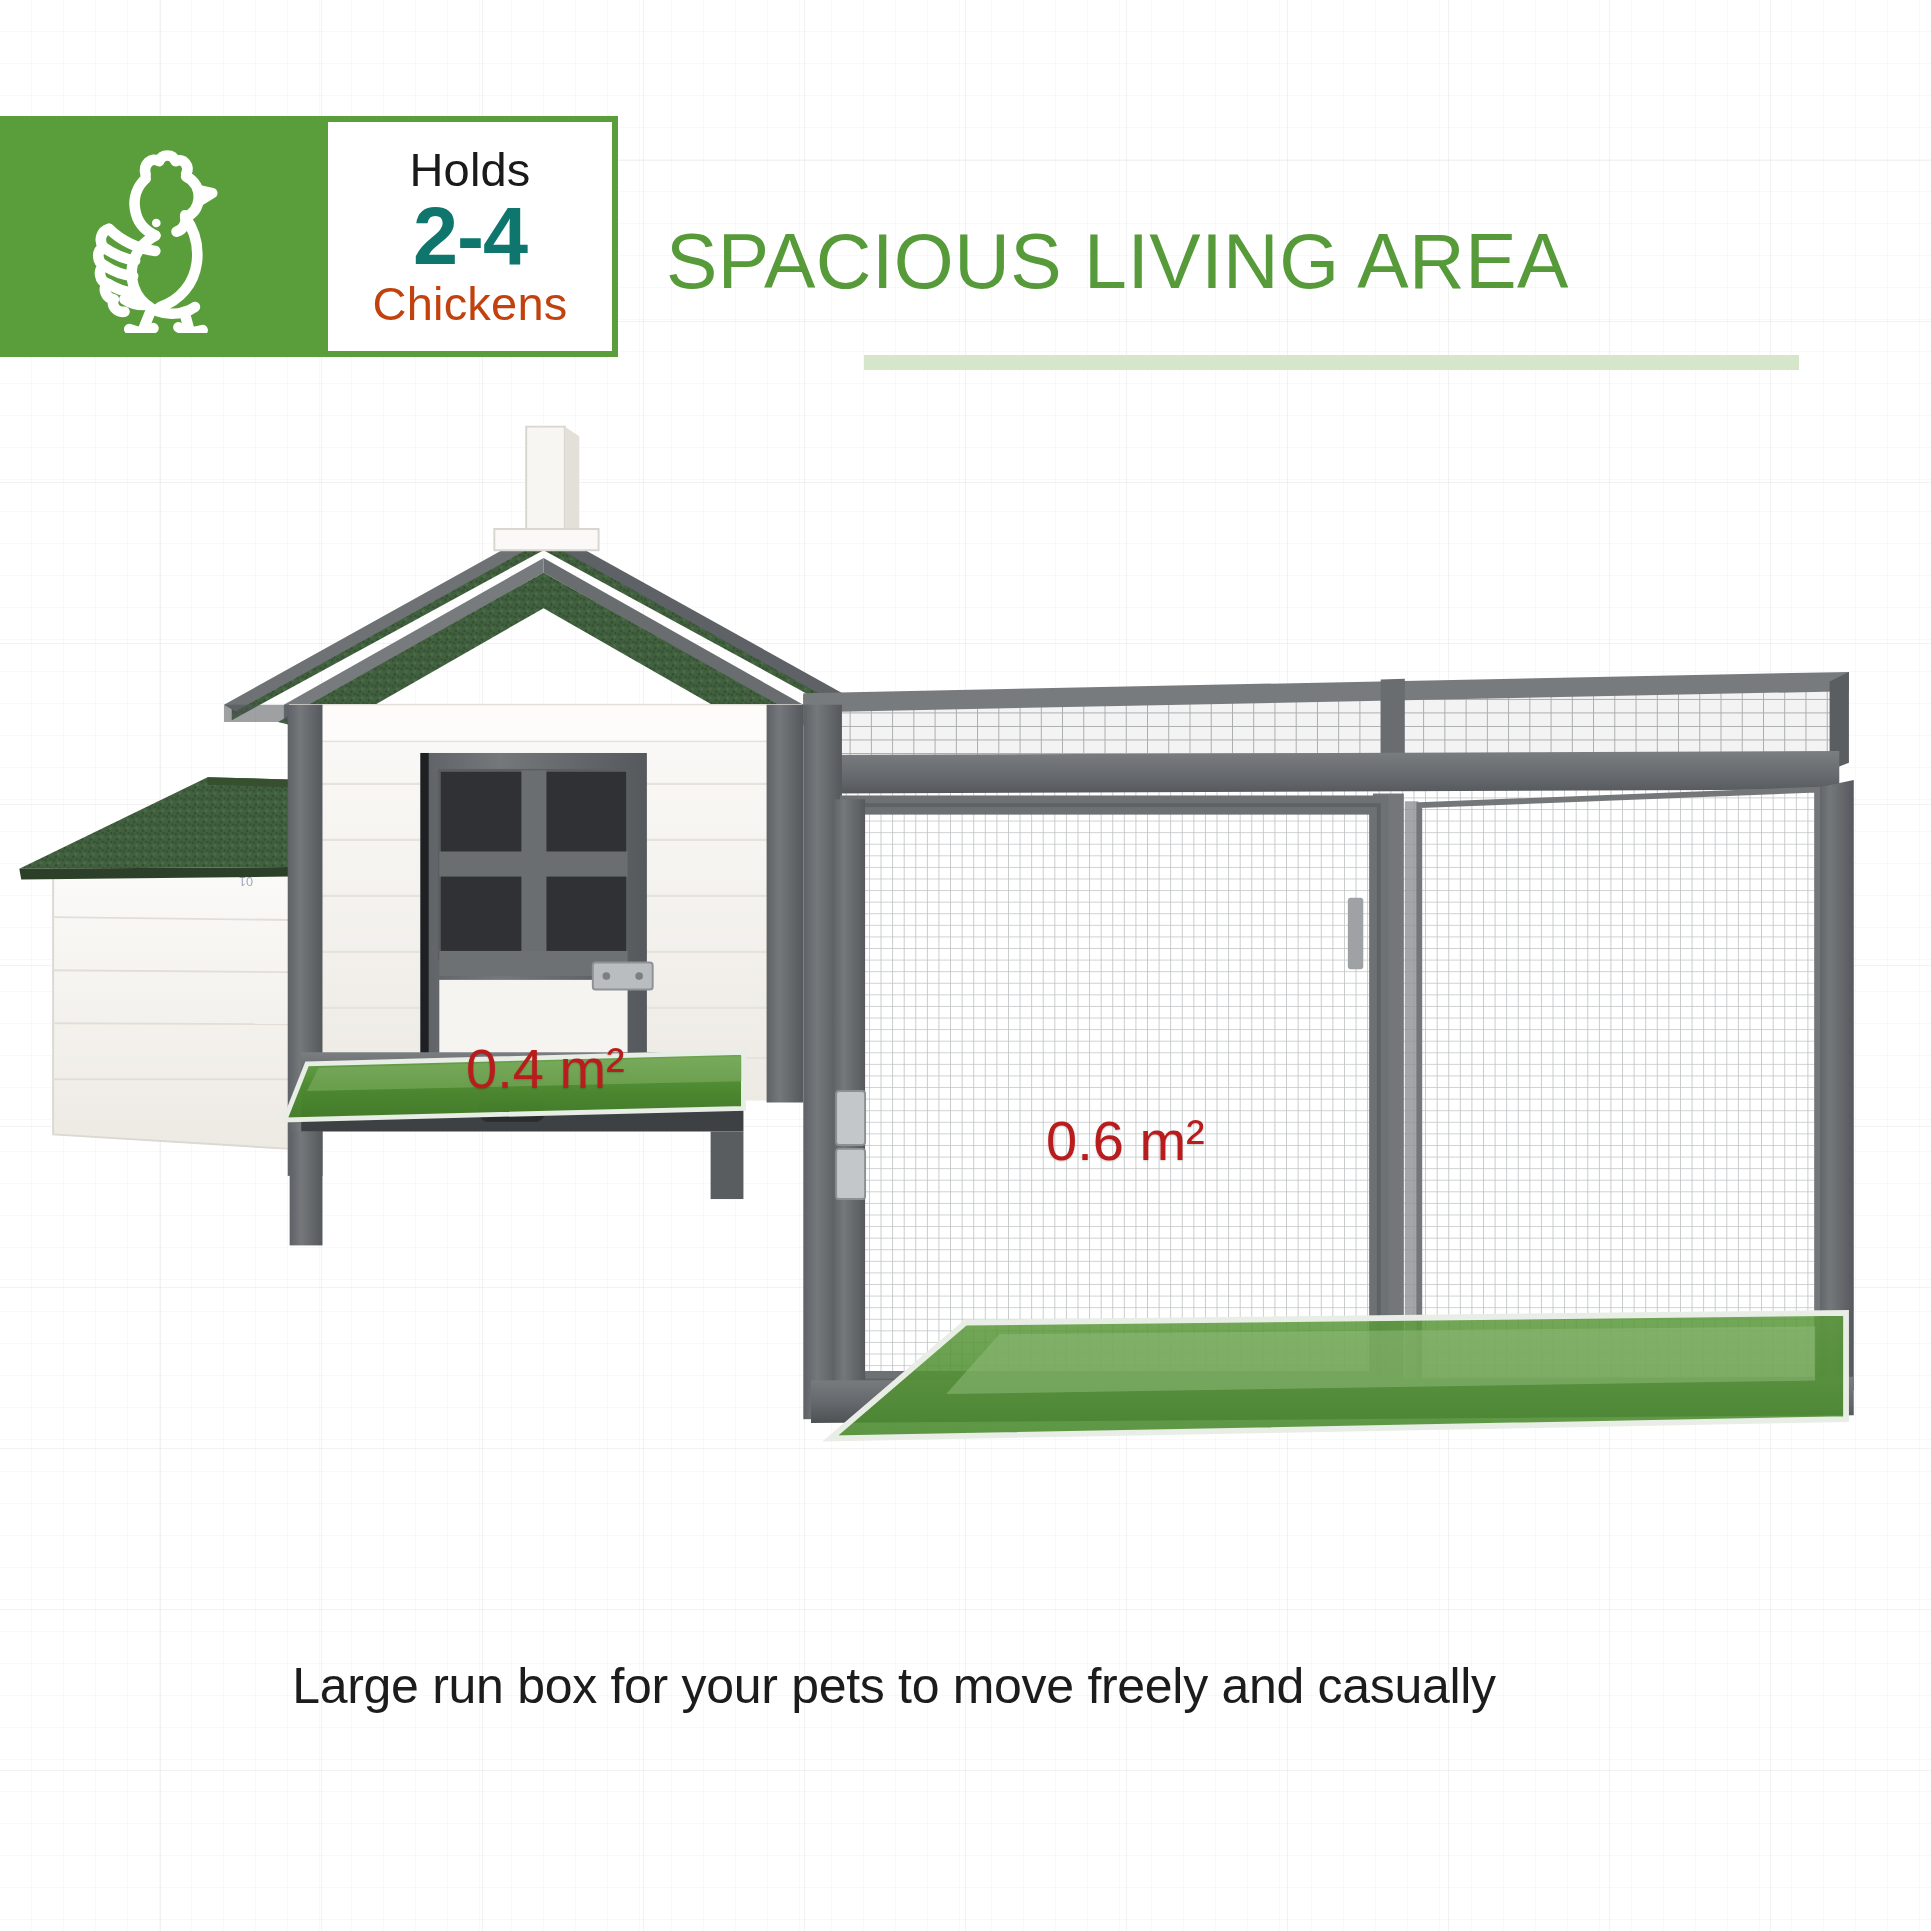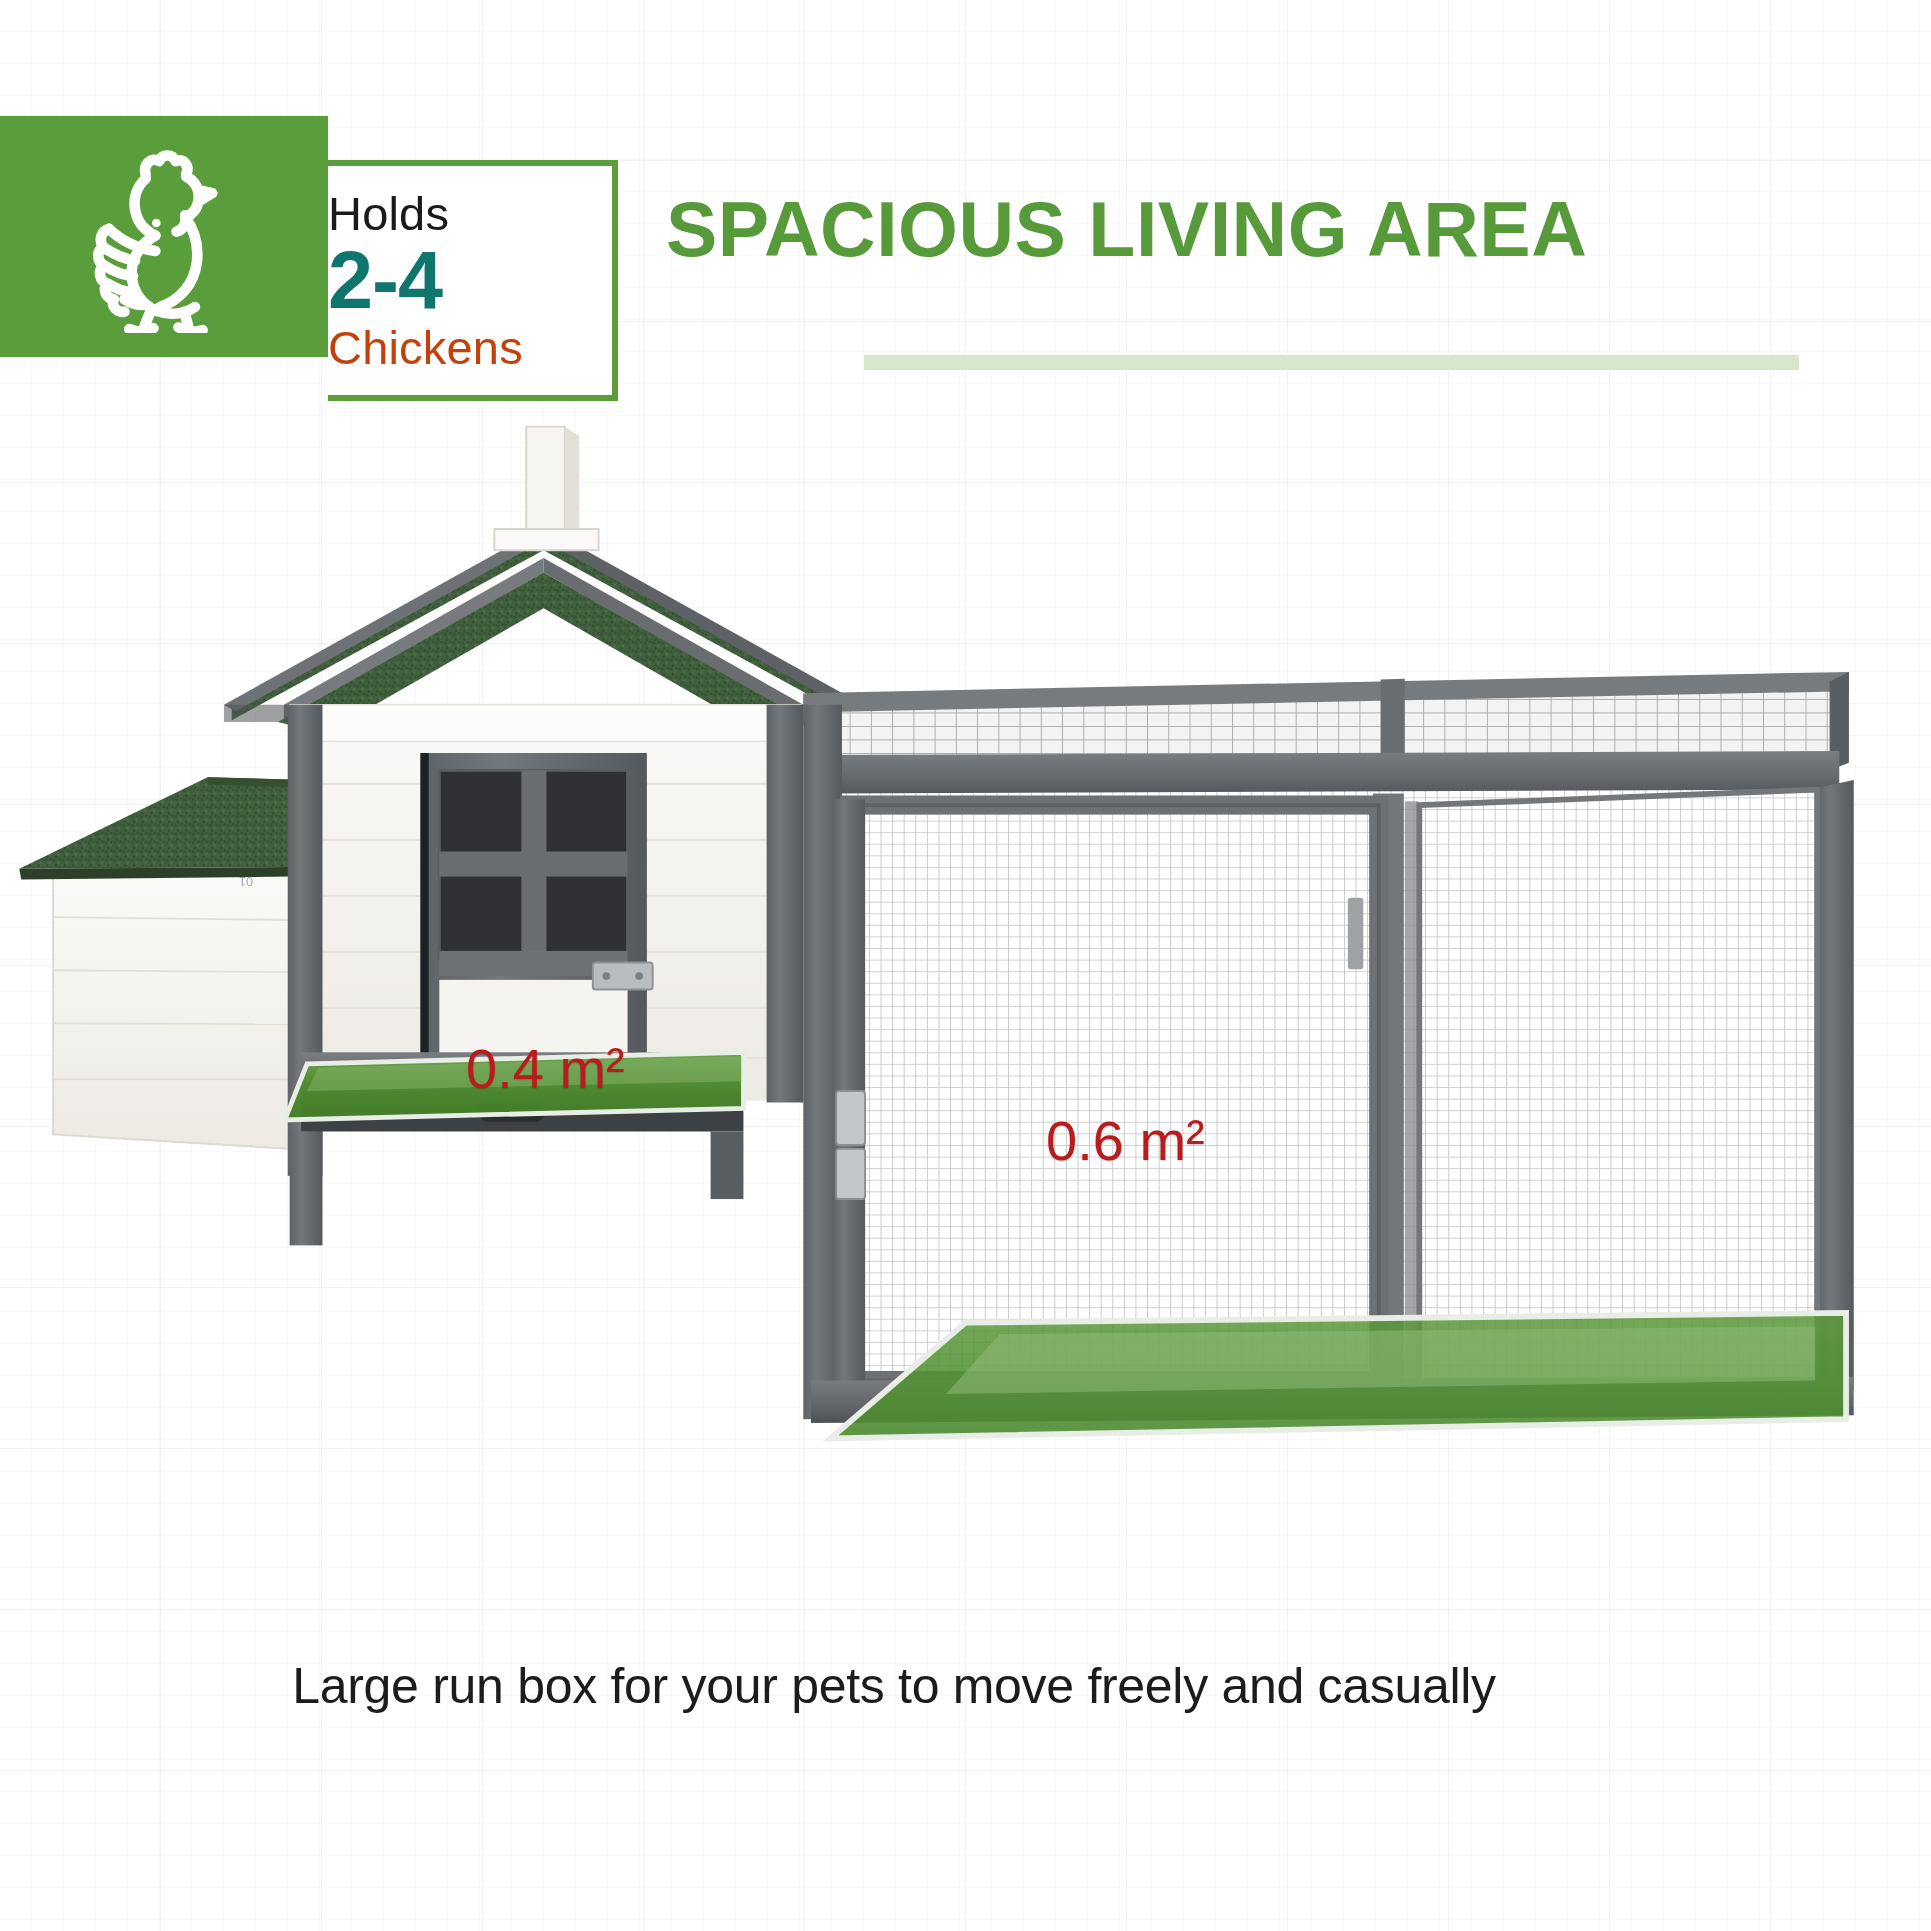--- a/index.html
+++ b/index.html
@@ -35,45 +35,44 @@
     width:328px; height:100%;
     background:#5A9E3C;
     display:flex; align-items:center; justify-content:center;
   }
   .badge-text-panel{
     flex:1; height:100%;
     background:#ffffff;
     border:6.8px solid #5A9E3C;
     border-left:none;
     display:flex; flex-direction:column;
-    justify-content:center;
+    align-items:center; justify-content:center;
     line-height:1;
-    margin-top:44px;
   }
   .badge-holds{
     font-size:47px; color:#1a1a1a; font-weight:400;
     letter-spacing:0.2px; margin-bottom:1.9px;
   }
   .badge-count{
     font-size:81px; color:#0f766e; font-weight:700;
     letter-spacing:-1px; margin:1px 0 3.9px 0;
   }
   .badge-unit{
     font-size:47px; color:#c2410c; font-weight:400;
     letter-spacing:0.2px;
   }
 
   
   #headline{
     position:absolute; left:666px; top:189px;
     width:1246px;
   }
   .headline-text{
-    font-size:77px; font-weight:700; color:#569A3A;
-    letter-spacing:0.5px; line-height:1.05; white-space:nowrap;
+    font-size:77px; font-weight:400; color:#569A3A;
+    letter-spacing:0.5px; line-height:1.05; white-space:nowrap;margin-top:32px;
   }
   #headline-rule{
     position:absolute; left:864px; top:355px;
     width:935px; height:14.5px; background:#D6E6CB;
   }
 
   
   #caption{
     position:absolute; left:0; top:1657px; width:1788px;
     text-align:center;

